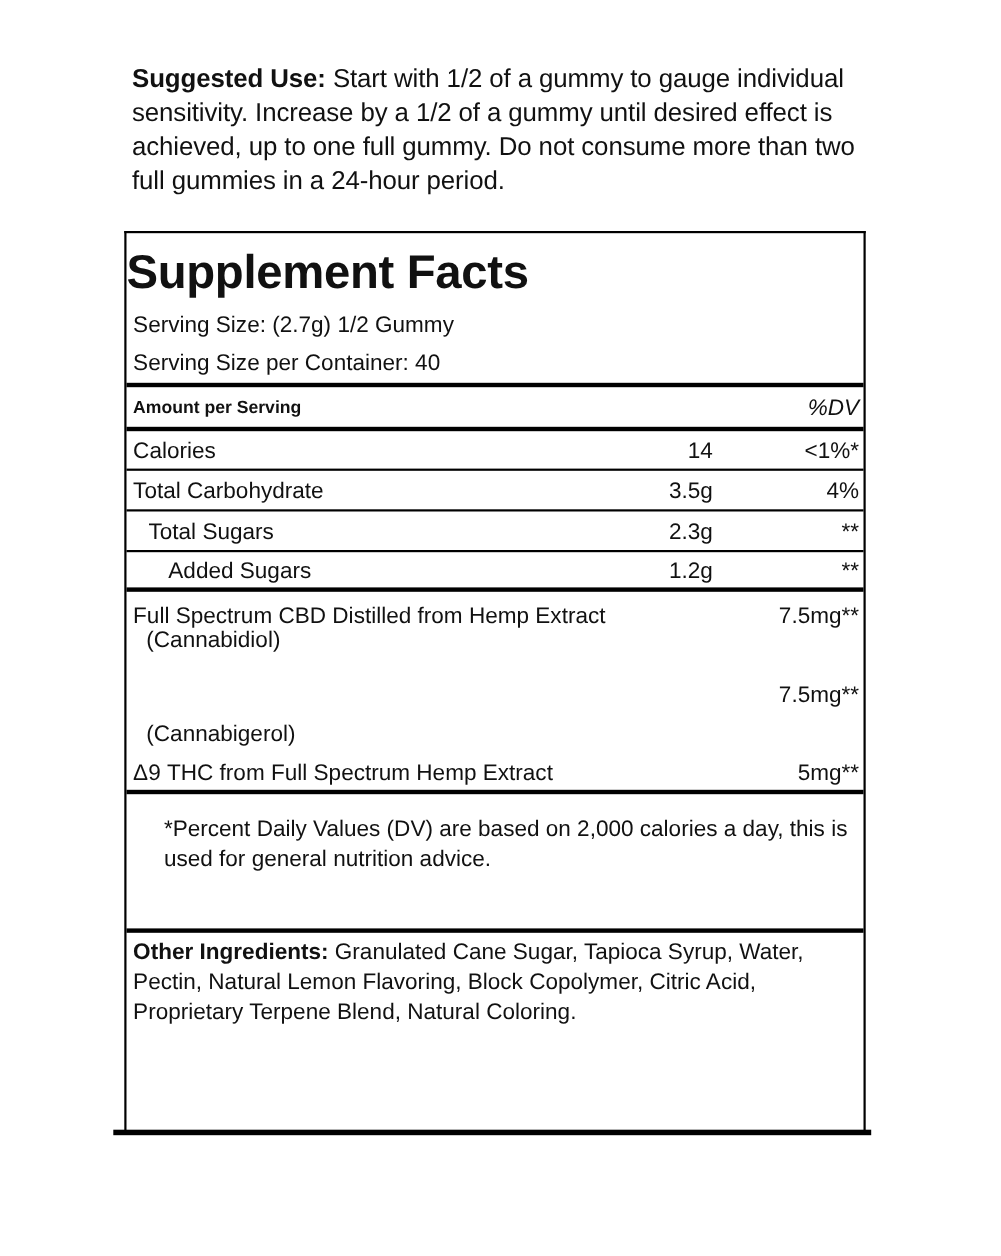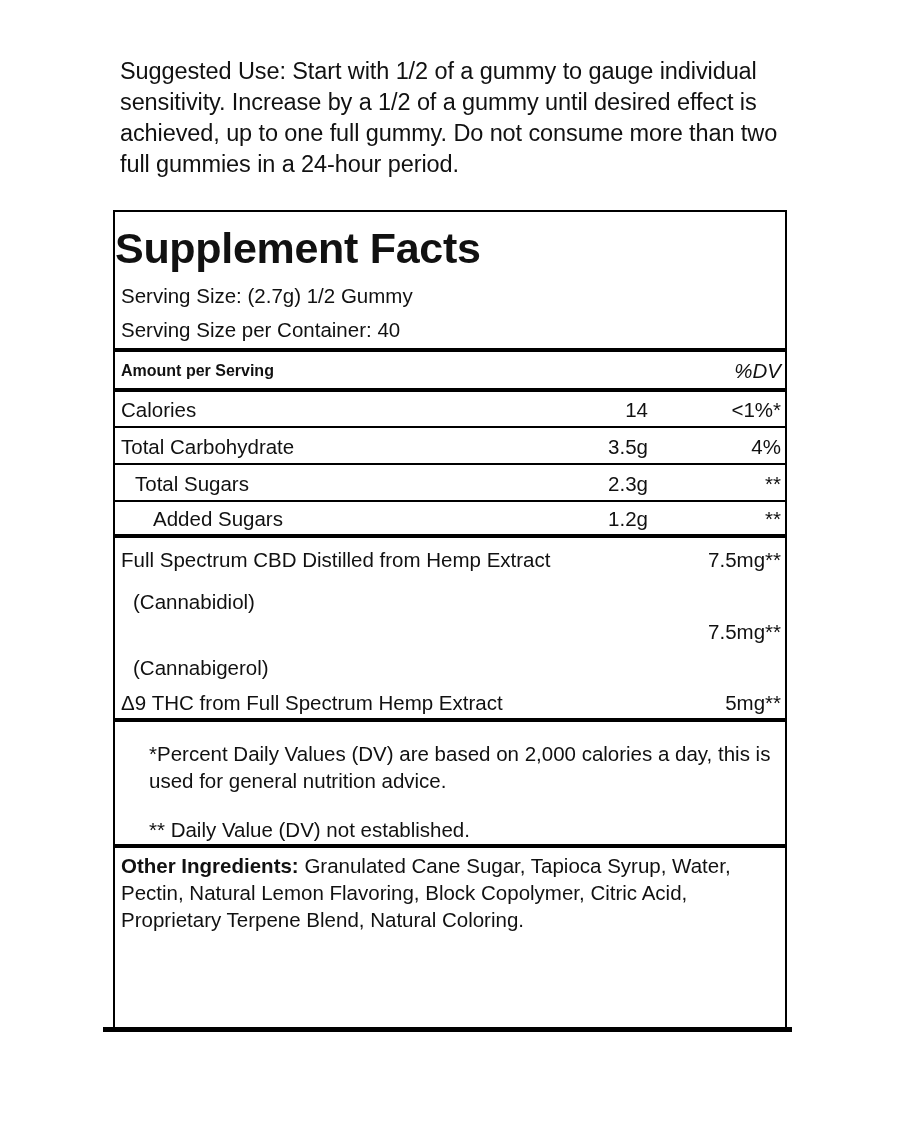--- a/index.html
+++ b/index.html
@@ -1,18 +1,18 @@
 <!DOCTYPE html>
 <html><head>
 <meta charset="utf-8">
 <style>
   html, body { margin: 0; padding: 0; background: #ffffff; }
   body { width: 910px; height: 1142px; position: relative; font-family: "Liberation Sans", sans-serif; color: #111; }
   .suggested { position: absolute; left: 120px; top: 56px; width: 660px; font-size: 23.5px; line-height: 31px; letter-spacing: -0.1px; }
-  .suggested b { font-weight: normal; text-align: center; }
+  .suggested b { font-weight: bold; text-align: center; }
   .box { position: absolute; left: 113px; top: 210px; width: 670px; height: 818px; border-left: 2px solid #000; border-right: 2px solid #000; border-top: 2px solid #000; }
   .title { position: absolute; left: 0; right: 0; top: 12px; font-size: 43px; font-weight: bold; letter-spacing: -0.3px; }
   .serv { position: absolute; left: 6px; font-size: 20.5px; }
   .thick { position: absolute; left: 0; right: 0; height: 4px; background: #000; }
   .thin { position: absolute; left: 0; right: 0; height: 2px; background: #000; }
   .row { position: absolute; left: 6px; right: 4px; font-size: 20.5px; height: 30px; line-height: 30px; }
   .row .lbl { position: absolute; left: 0; }
   .row .amt { position: absolute; right: 133px; text-align: right; }
   .row .dv { position: absolute; right: 0; text-align: right; }
   .hdr { font-size: 16px; font-weight: bold; }
@@ -60,34 +60,33 @@
     <span class="lbl" style="left:32px">Added Sugars</span>
     <span class="amt">1.2g</span>
     <span class="dv">**</span>
   </div>
   <div class="thick" style="top:322px"></div>
 
   <div class="row" style="top:333px">
     <span class="lbl">Full Spectrum CBD Distilled from Hemp Extract</span>
     <span class="dv">7.5mg**</span>
   </div>
-  <div class="row" style="top:375px">
+  <div class="row" style="top:355px">
     <span class="lbl" style="left:12px">(Cannabidiol)</span>
   </div>
   <div class="row" style="top:405px">
     <span class="dv">7.5mg**</span>
   </div>
   <div class="row" style="top:441px">
     <span class="lbl" style="left:12px">(Cannabigerol)</span>
   </div>
   <div class="row" style="top:476px">
     <span class="lbl">Δ9 THC from Full Spectrum Hemp Extract</span>
     <span class="dv">5mg**</span>
   </div>
   <div class="thick" style="top:506px"></div>
 
   <div class="foot" style="top:528px; width:650px">*Percent Daily Values (DV) are based on 2,000 calories a day, this is used for general nutrition advice.</div>
-  <div class="foot" style="top:604px">** Daily Value (DV) not established.</div>
   <div class="thick" style="top:632px"></div>
 
   <div class="other"><b>Other Ingredients:</b><span> Granulated Cane Sugar, Tapioca Syrup, Water, Pectin, Natural Lemon Flavoring, Block Copolymer, Citric Acid, Proprietary Terpene Blend, Natural Coloring.</span></div>
 </div>
 <div class="bottomline"></div>
 
 </body></html>

